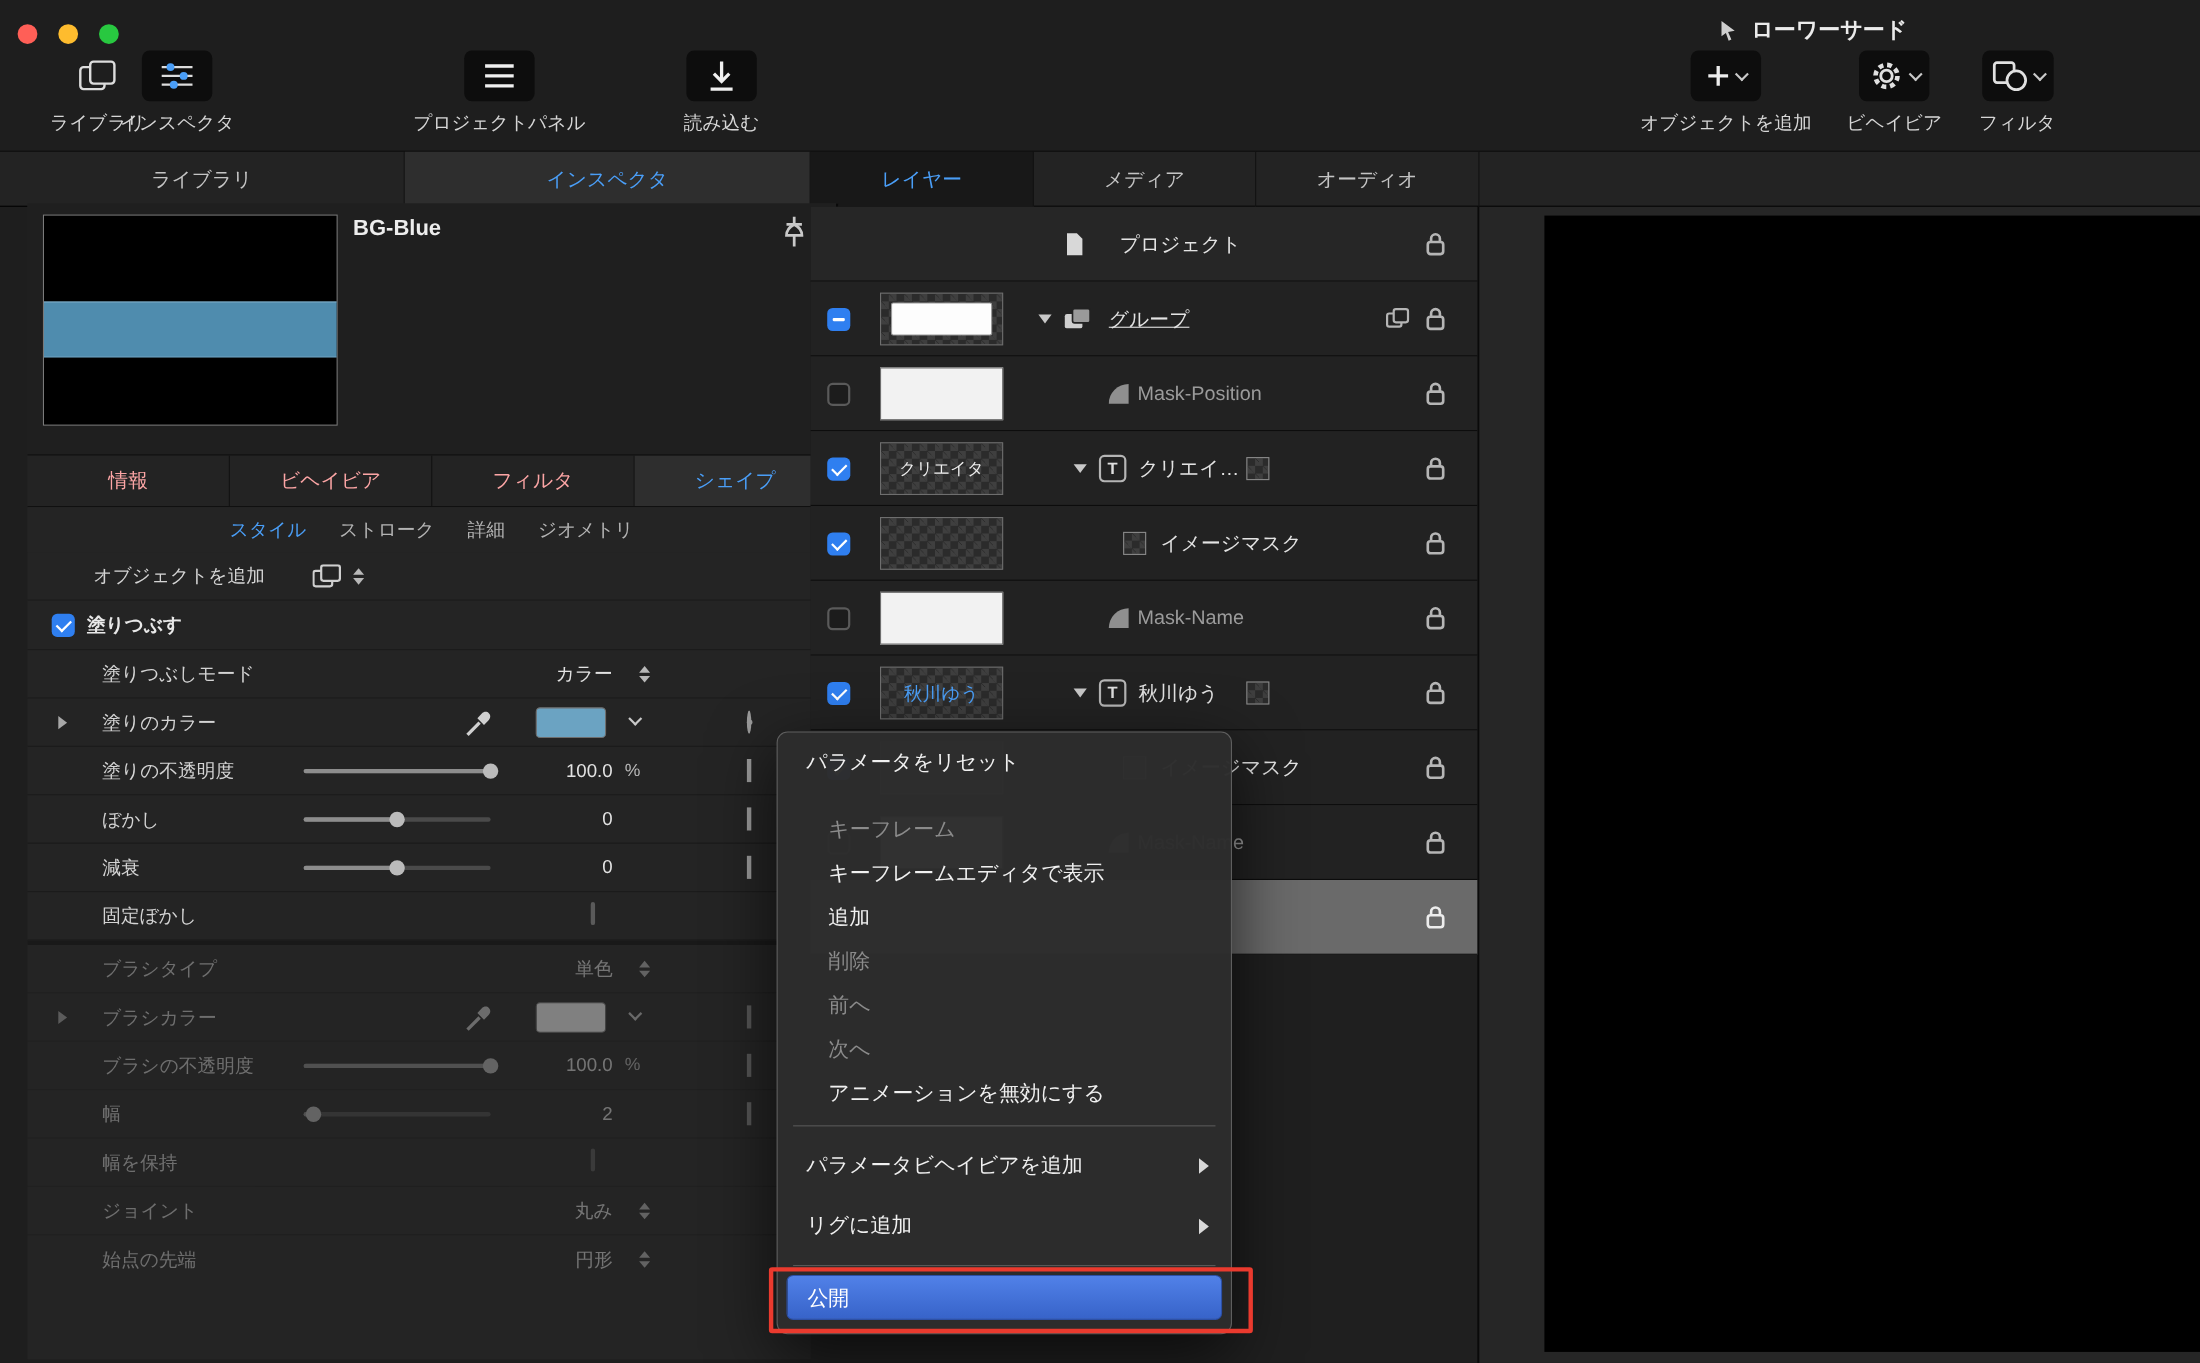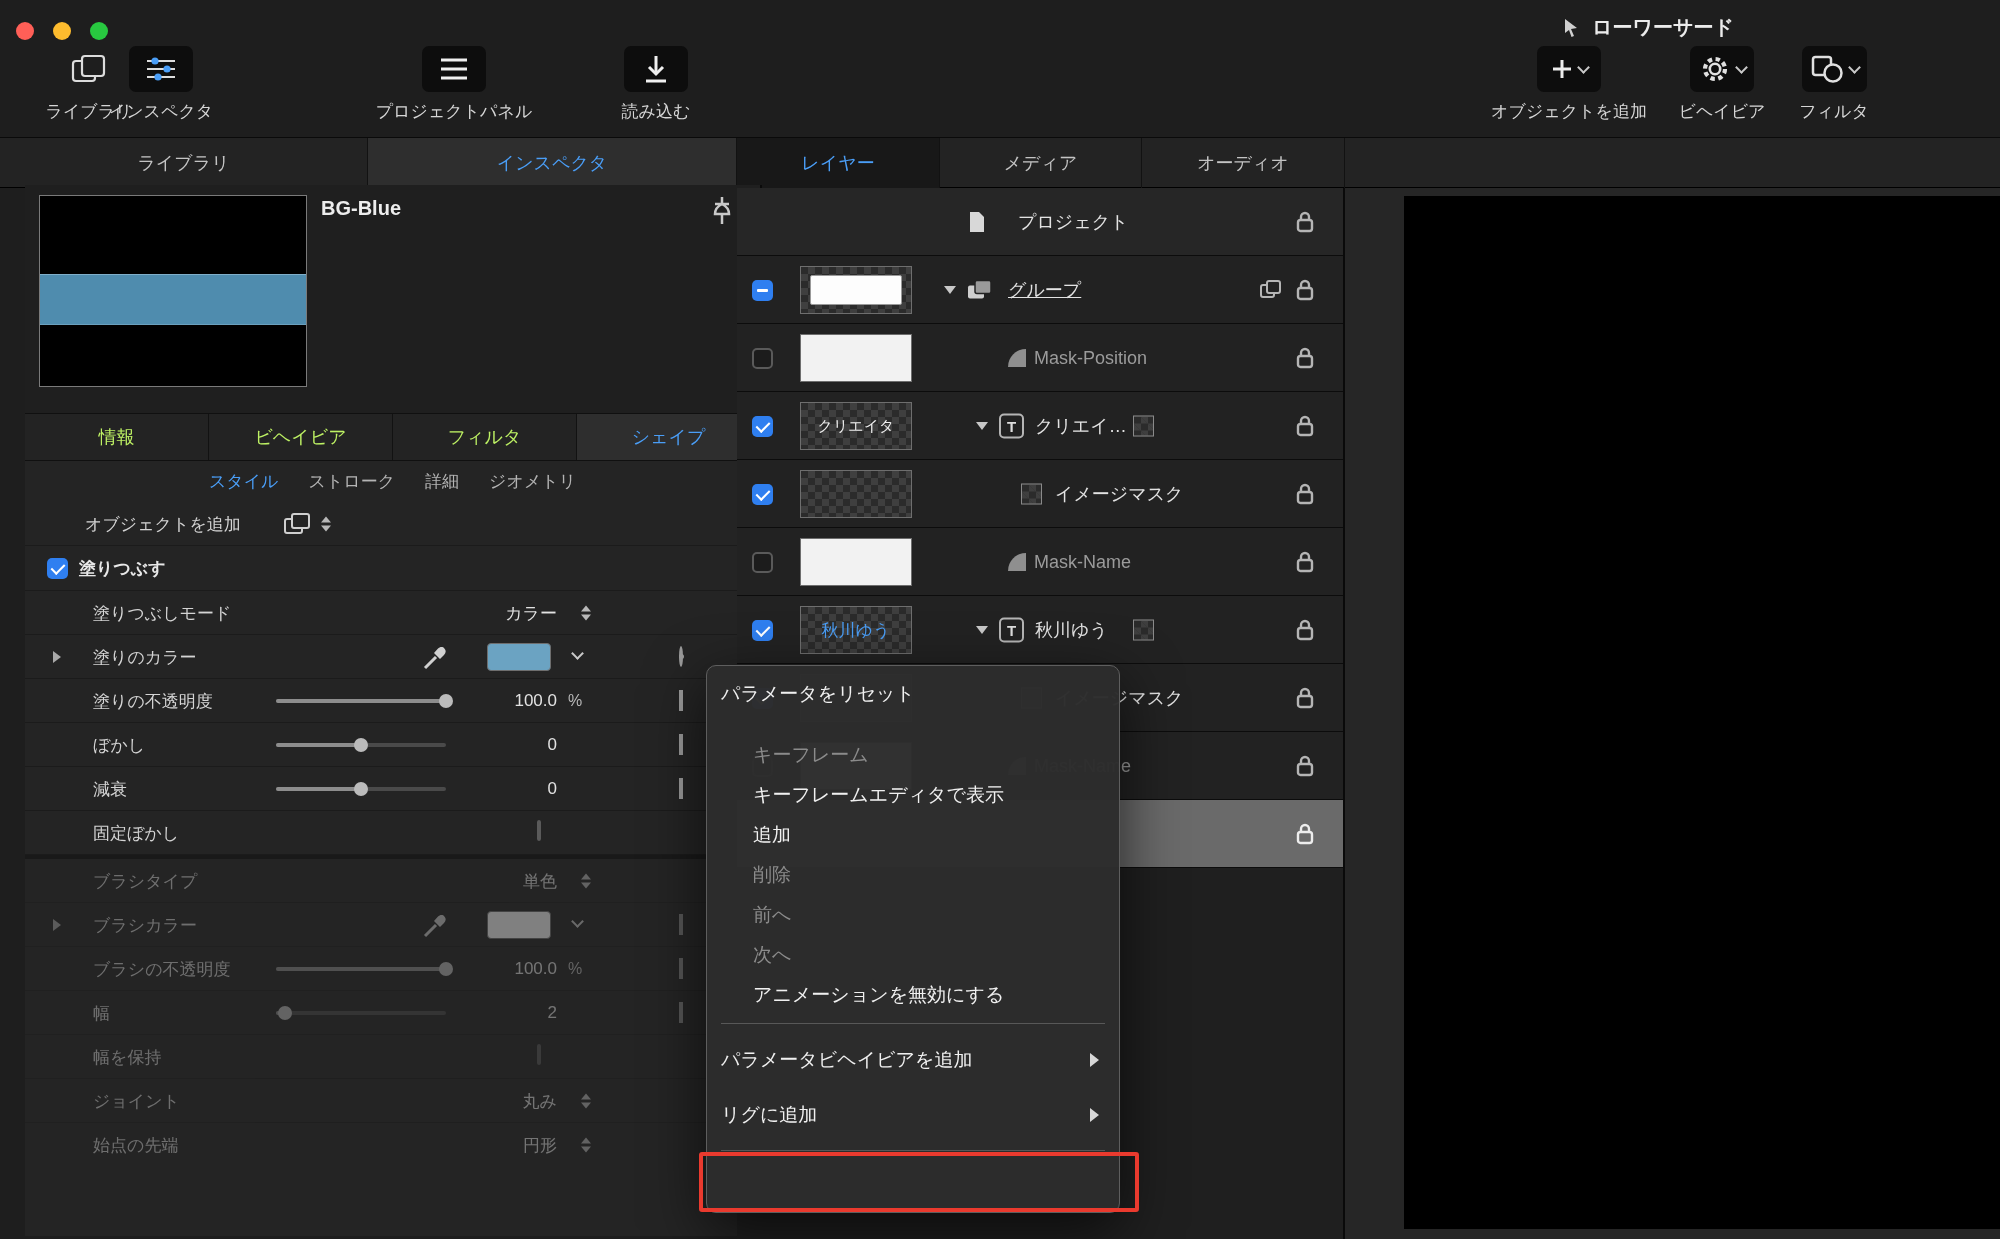--- a/index.html
+++ b/index.html
@@ -27,21 +27,21 @@
 
   
   .inspector { position:absolute; top:185px; left:0; width:737px; height:1051px; background:#242424; border-right:2px solid #0a0a0a;margin-left:25px; }
   .preview { position:relative; height:229px; background:#1f1f1f; border-bottom:1px solid #101010; }
   .preview-thumb { position:absolute; left:14px; top:10px; width:268px; height:192px; background:#000; border:1px solid #7a7a7a; }
   .preview-stripe { position:absolute; left:0; top:41%; width:100%; height:27%; background:#4f8cae; border-top:1px solid rgba(220,240,255,.35); border-bottom:1px solid rgba(220,240,255,.2); }
   .object-name { position:absolute; left:296px; top:12px; font-size:20px; font-weight:700; color:#ededed; }
   .pinwrap { position:absolute; right:26px; top:10px; }
 
   .itabs { display:flex; height:47px; background:#232323; border-bottom:1px solid #101010; }
-  .itab { flex:1; display:flex; align-items:center; justify-content:center; font-size:18px; color:#bef264; border-right:1px solid #121212; }
+  .itab { flex:1; display:flex; align-items:center; justify-content:center; font-size:18px; color:#fca5a5; border-right:1px solid #121212; }
   .itab.active { background:#2e2e2e; color:#4a9ef7; }
   .subtabs { display:flex; height:41px; align-items:center; justify-content:center; gap:30px; font-size:17px; color:#b4b4b4; background:#242424; }
   .subtab.active { color:#4a9ef7; }
 
   .shape-style-row { position:relative; height:48px; border-bottom:2px solid #171717; }
   .shape-style-row .plabel { left:60px; }
   .sec-divider { height:4px; background:#191919; }
 
   .phead { position:relative; height:45px; border-bottom:1px solid #1b1b1b; }
   .phead .hlabel { position:absolute; left:54px; top:50%; transform:translateY(-50%); font-size:17px; font-weight:600; color:#e8e8e8; white-space:nowrap; }
@@ -101,21 +101,21 @@
   .ticon { width:25px; height:25px; border:2px solid #b5b5b5; border-radius:5px; display:flex; align-items:center; justify-content:center; }
   .ticon::after { content:"T"; font-size:15px; font-weight:700; color:#dedede; }
 
   
   .rightpane { position:absolute; top:188px; left:1345px; width:655px; height:1051px; background:#262626; }
   .canvas { position:absolute; left:59px; top:8px; right:0; bottom:10px; background:#000; }
 
   
   .ctxmenu { position:absolute; left:706px; top:665px; width:414px; height:548px; background:rgba(45,45,45,0.98);
     border:1px solid #5e5e5e; border-radius:10px; box-shadow:0 18px 60px rgba(0,0,0,0.65); z-index:50; padding-top:8px; }
-  .mi { height:40px; line-height:40px; padding-left:14px; font-size:19px; color:#f0f0f0; white-space:nowrap; position:relative; }
+  .mi { height:40px; line-height:40px; padding-left:26px; font-size:19px; color:#f0f0f0; white-space:nowrap; position:relative; }
   .mi.indent { padding-left:46px; }
   .mi.dim { color:#8b8b8b; }
   .mi.kf-head { margin-top:21px; }
   .mi.sub { height:55px; line-height:55px; }
   .mi .arrow { position:absolute; right:20px; top:50%; transform:translateY(-50%); width:0; height:0;
     border-top:7px solid transparent; border-bottom:7px solid transparent; border-left:9px solid #d8d8d8; }
   .msep { height:1px; background:#585858; margin:8px 14px; }
   .mi.publish { margin:7px 8px 0; height:41px; line-height:41px; background:linear-gradient(180deg,#5181e8,#3763c9);
     border-radius:6px; color:#fff; padding-left:18px; border:1px solid #2c50a8; }
 
@@ -609,17 +609,18 @@
     <div class="msep"></div>
     <div class="mi sub">
       <span>パラメータビヘイビアを追加</span>
       <span class="arrow"></span>
     </div>
     <div class="mi sub">
       <span>リグに追加</span>
       <span class="arrow"></span>
     </div>
     <div class="msep"></div>
+    <div class="mi publish">公開</div>
   </div>
 
   <div class="red-annotation"></div>
 
 </div>
 
 </body></html>

